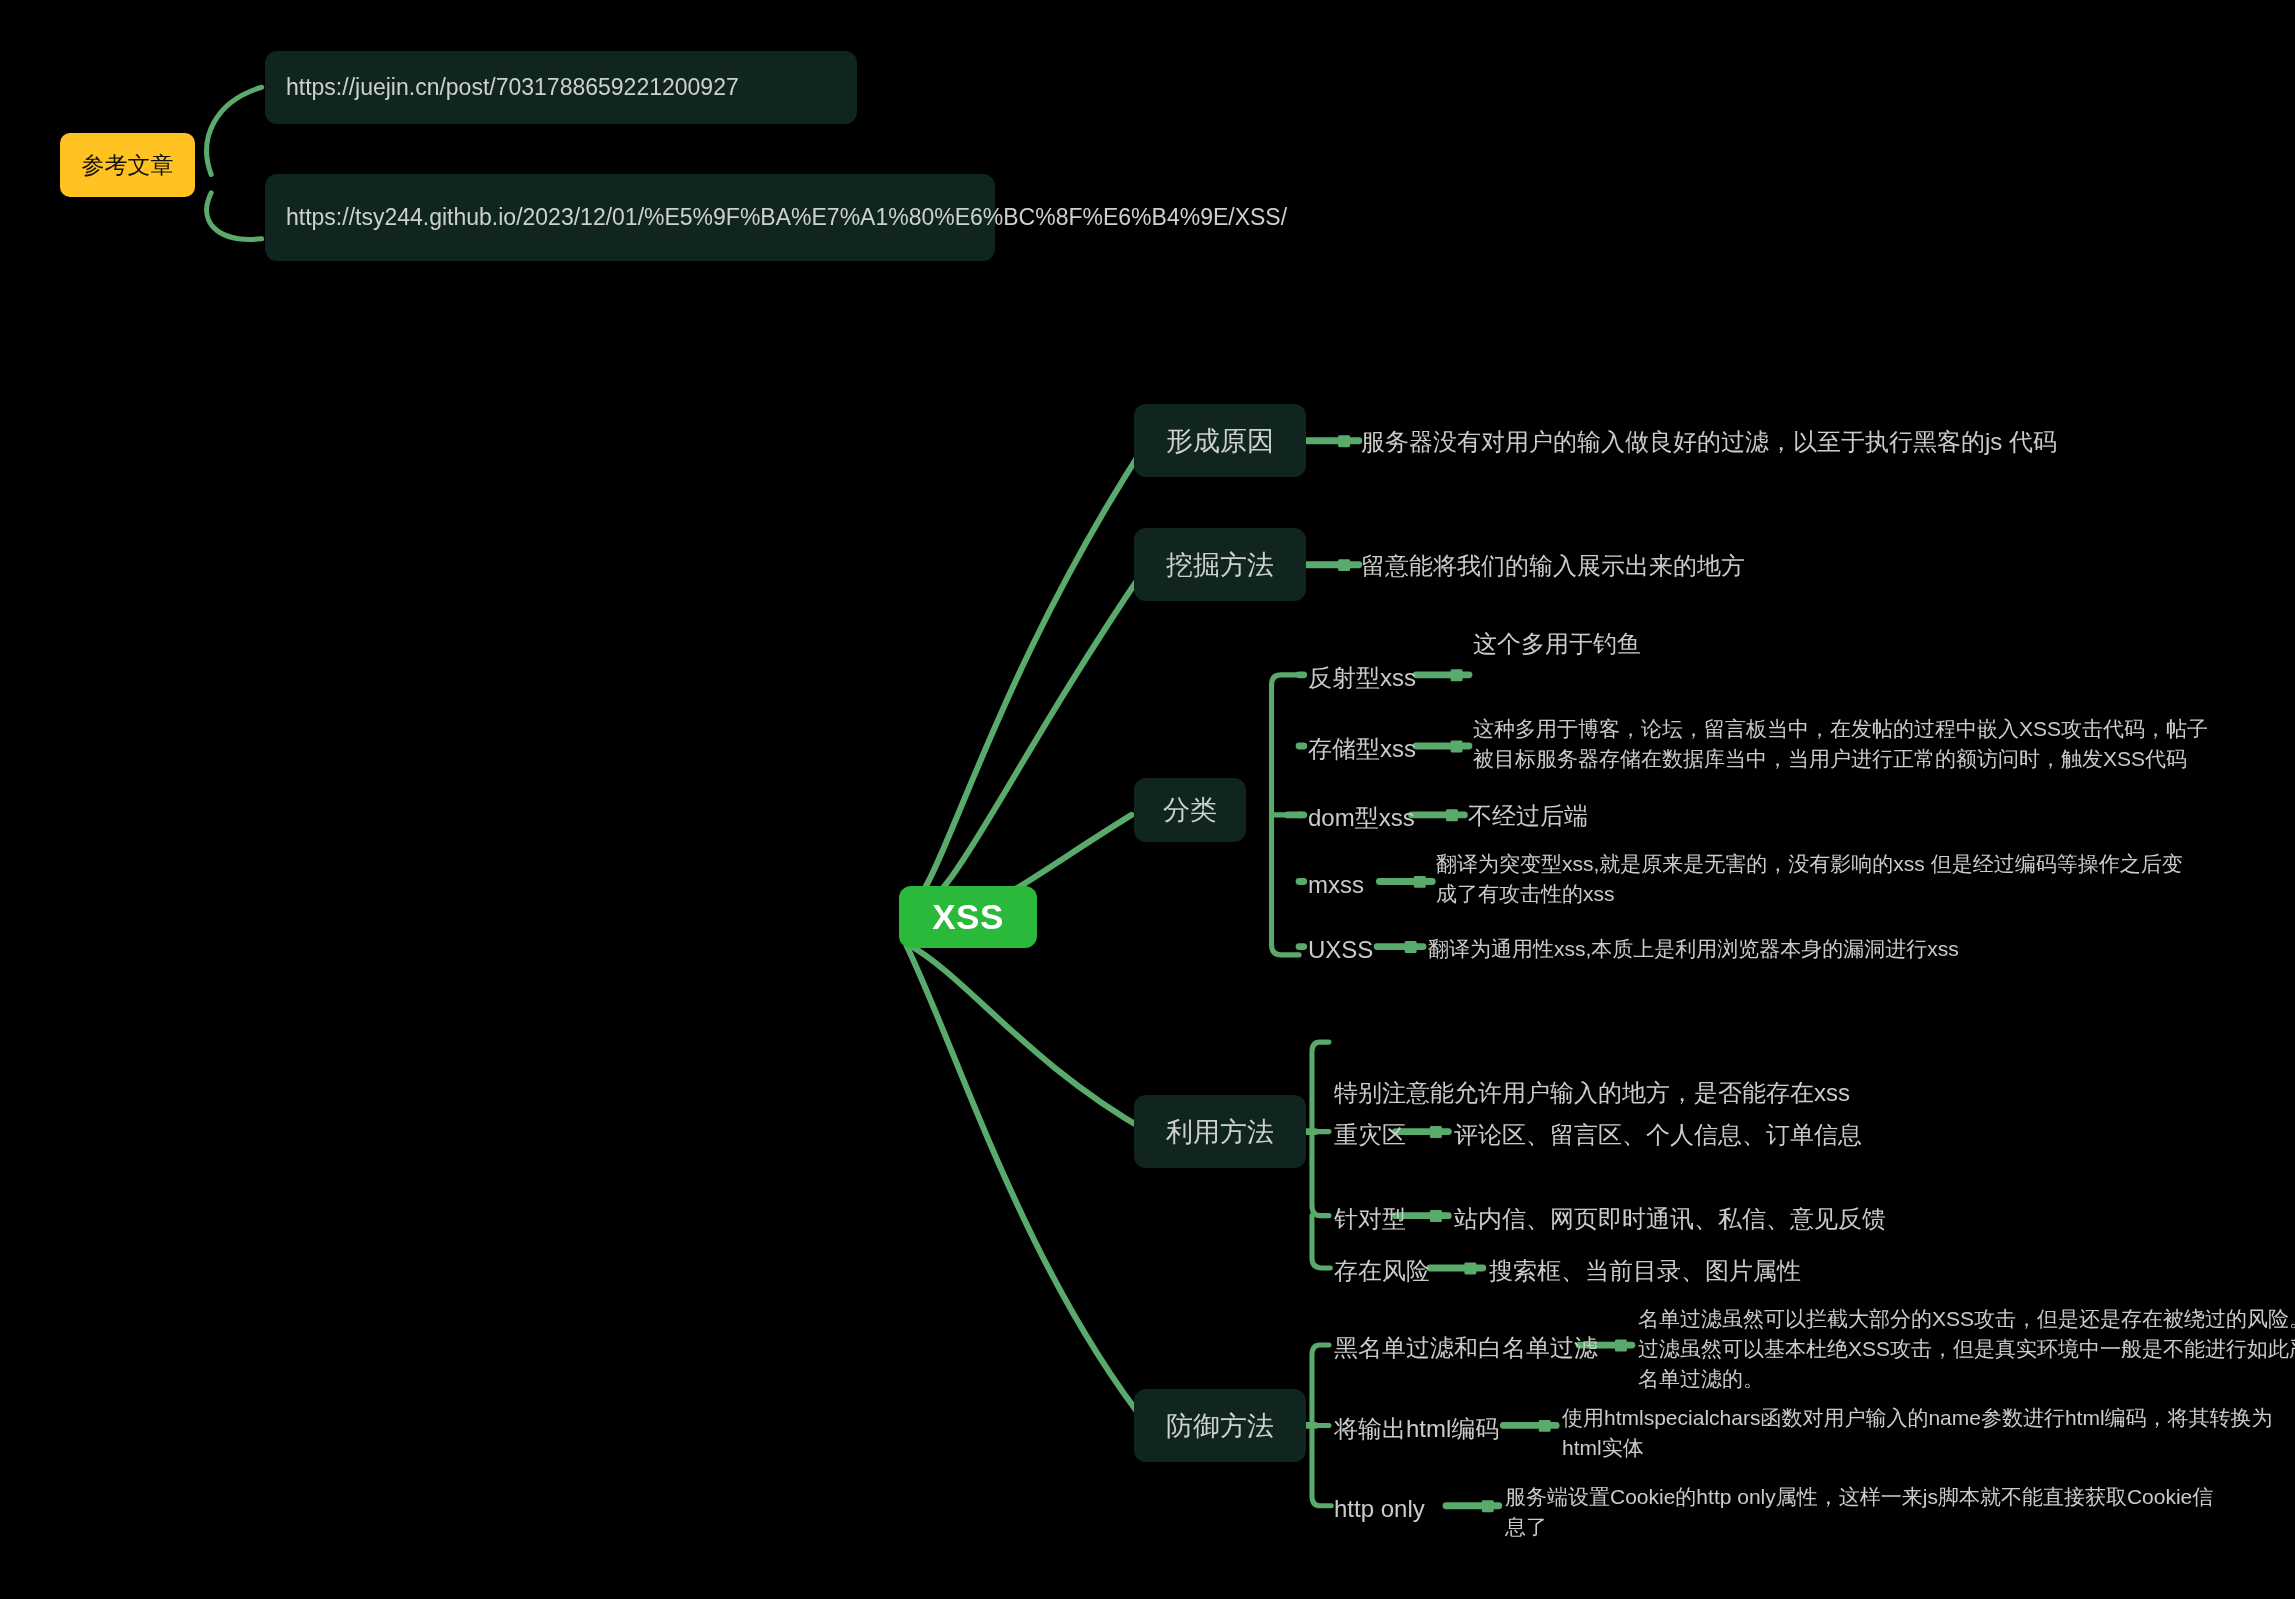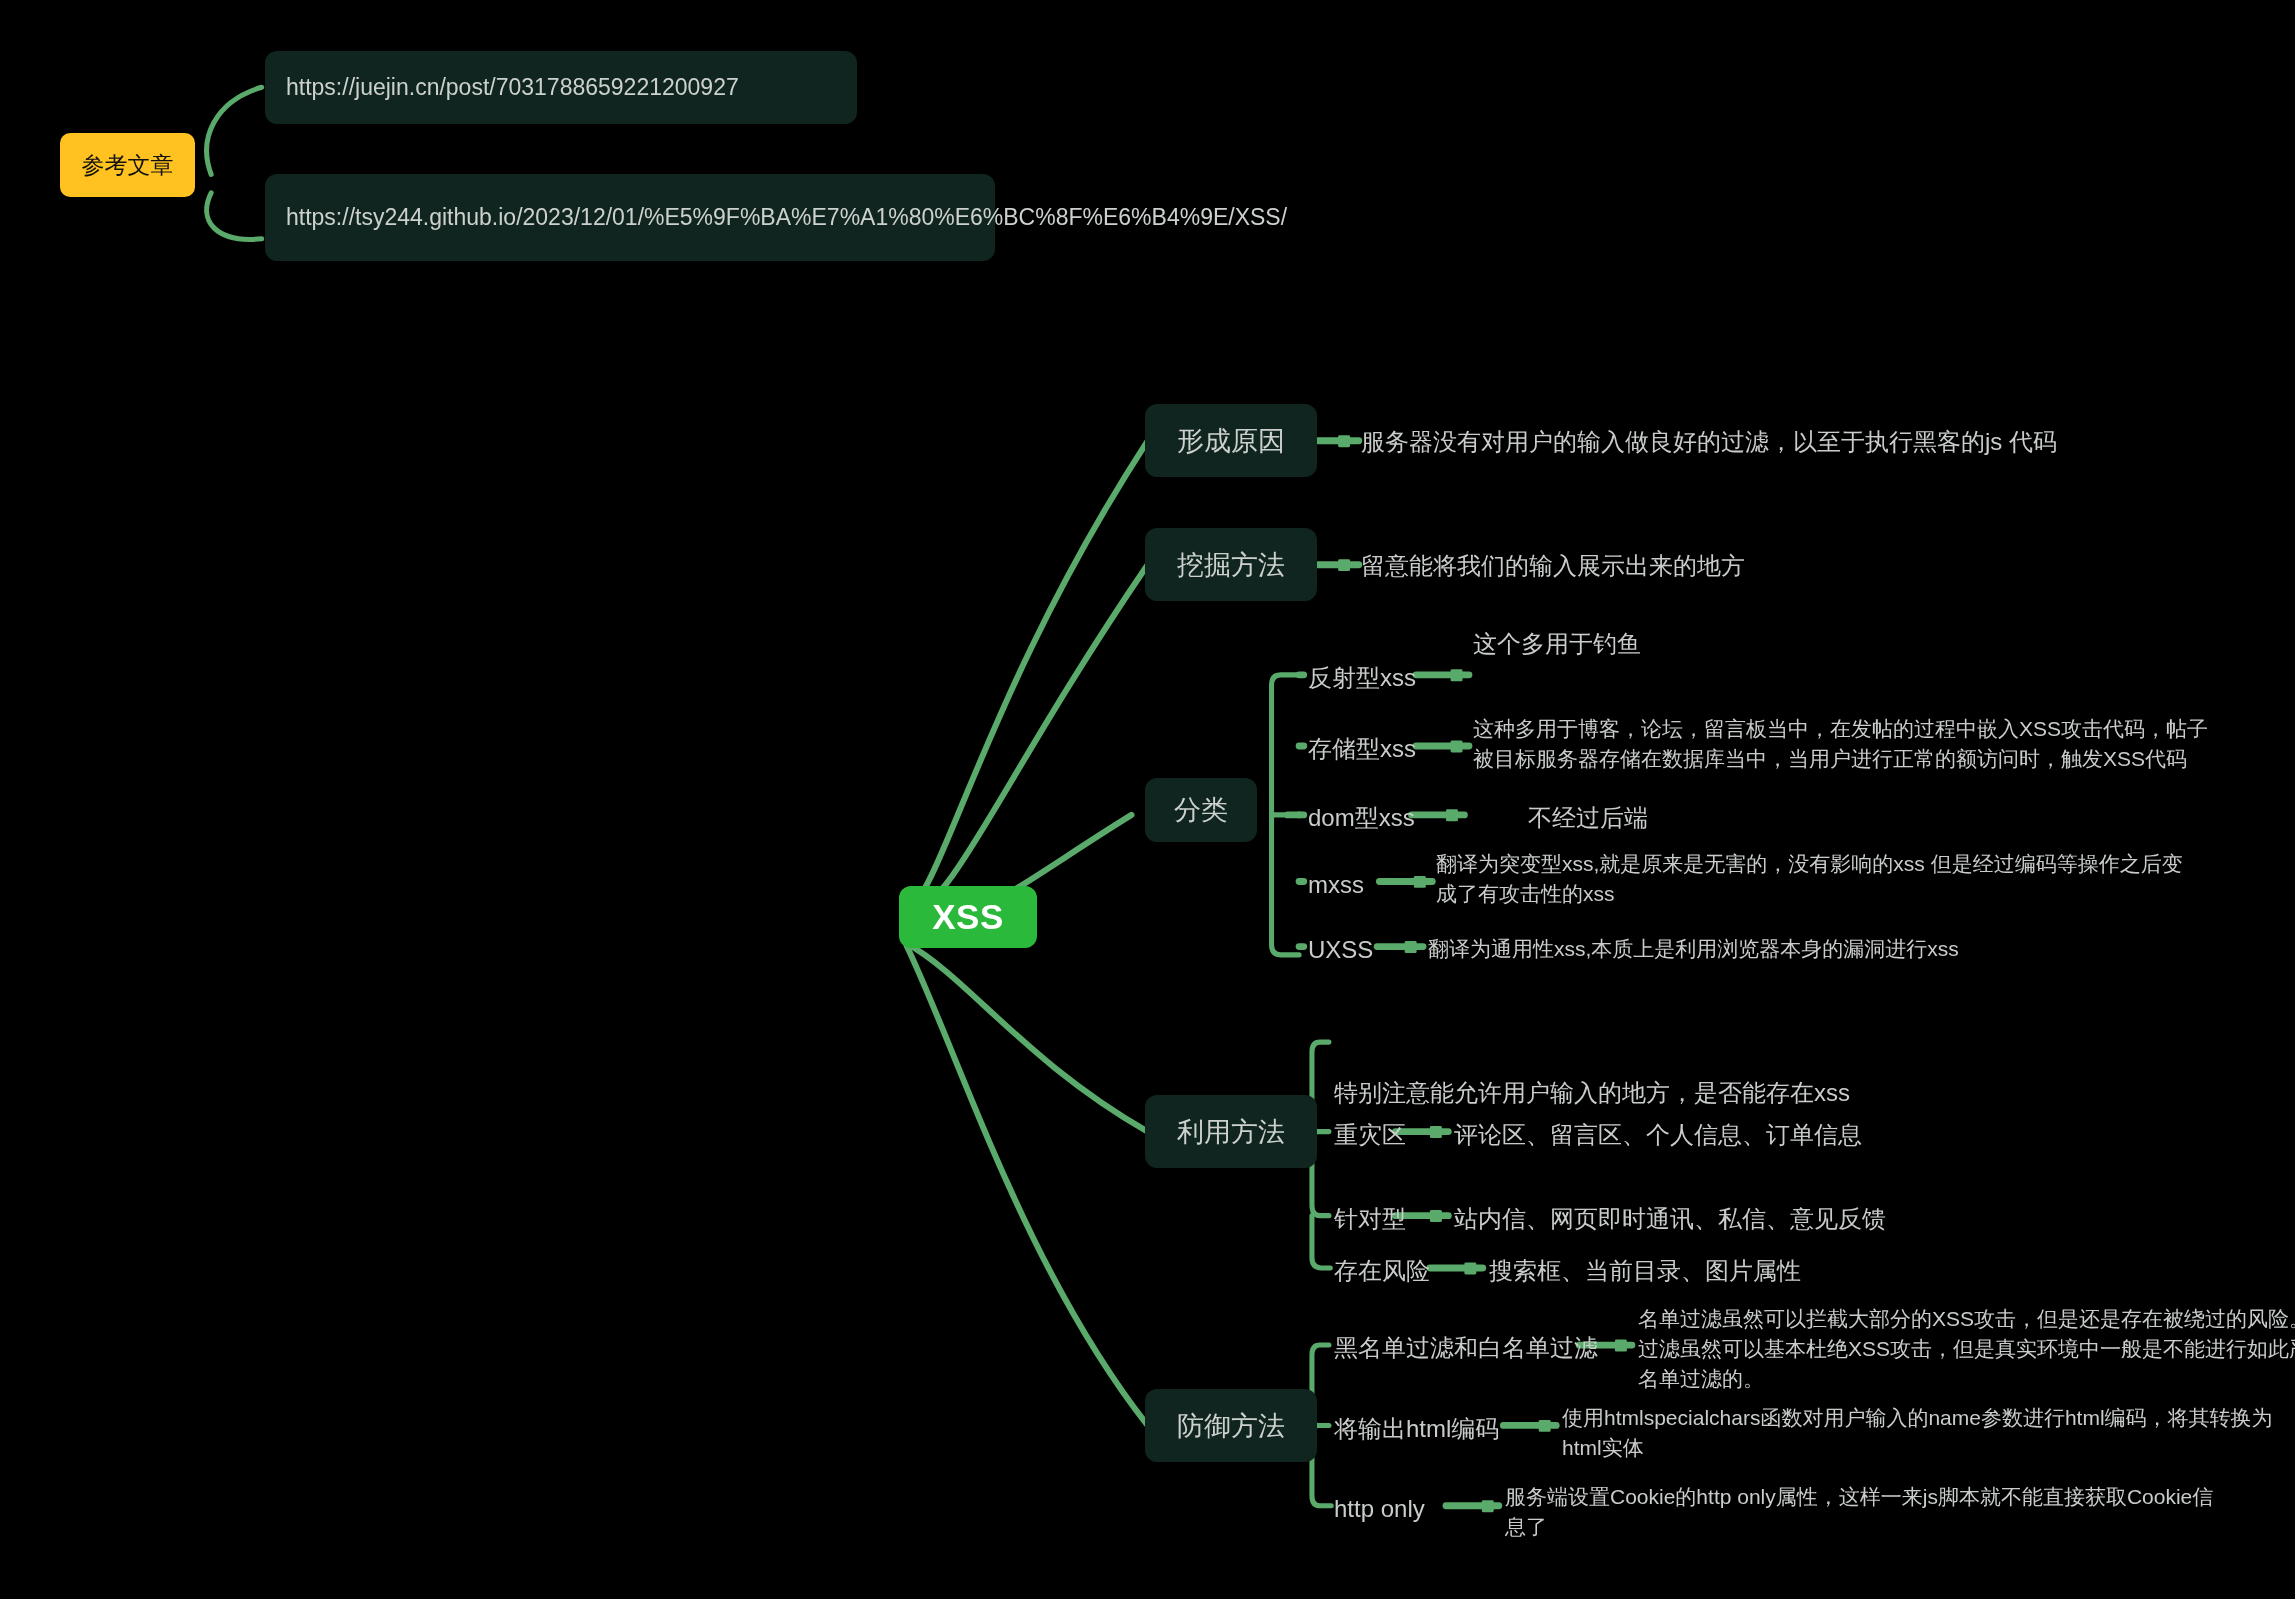--- a/index.html
+++ b/index.html
@@ -17,21 +17,21 @@
     background:#2bb93c;border-radius:12px;color:#ffffff;
     font-weight:bold;font-size:35px;letter-spacing:0.5px;
     justify-content:center;
   }
   .node-yellow{
     background:#ffc220;border-radius:10px;color:#111111;
     font-size:23px;justify-content:center;
   }
   .node-dark{
     background:#10251f;border-radius:12px;color:#cdd1ce;
-    font-size:27px;justify-content:center;margin-left:11px;
+    font-size:27px;justify-content:center;
   }
   .node-dark-wrap{
     background:#10251f;border-radius:12px;color:#cdd1ce;
     font-size:24px;line-height:1.45;
     display:flex;align-items:center;padding:13px 21px;
   }
   .node-plain{
     position:absolute;color:#c9cdca;font-size:24px;line-height:1.42;
     white-space:pre-line;display:block;
   }
@@ -141,21 +141,21 @@
   </div>
 
   <div class="node-plain" style="left:1308px;top:661px;" data-interactable="true">反射型xss</div>
   <div class="node-plain" style="left:1473px;top:627px;width:597px;" data-interactable="false">这个多用于钓鱼</div>
 
   <div class="node-plain" style="left:1308px;top:732px;" data-interactable="true">存储型xss</div>
   <div class="node-plain small" style="left:1473px;top:714px;width:904px;" data-interactable="false">这种多用于博客，论坛，留言板当中，在发帖的过程中嵌入XSS攻击代码，帖子
 被目标服务器存储在数据库当中，当用户进行正常的额访问时，触发XSS代码</div>
 
   <div class="node-plain" style="left:1308px;top:801px;" data-interactable="true">dom型xss</div>
-  <div class="node-plain" style="left:1528px;top:801px;width:597px;" data-interactable="false">不经过后端</div>
+  <div class="node-plain" style="left:1468px;top:801px;width:597px;font-family:Liberation Mono, monospace;" data-interactable="false">不经过后端</div>
 
   <div class="node-plain" style="left:1308px;top:868px;" data-interactable="true">mxss</div>
   <div class="node-plain small" style="left:1436px;top:849px;width:914px;" data-interactable="false">翻译为突变型xss,就是原来是无害的，没有影响的xss 但是经过编码等操作之后变
 成了有攻击性的xss</div>
 
   <div class="node-plain" style="left:1308px;top:933px;" data-interactable="true">UXSS</div>
   <div class="node-plain small" style="left:1428px;top:934px;width:780px;" data-interactable="false">翻译为通用性xss,本质上是利用浏览器本身的漏洞进行xss</div>
 
   <div class="node node-dark" style="left:1134px;top:1095px;width:172px;height:73px;" data-interactable="true">
     <span data-interactable="false">利用方法</span>

